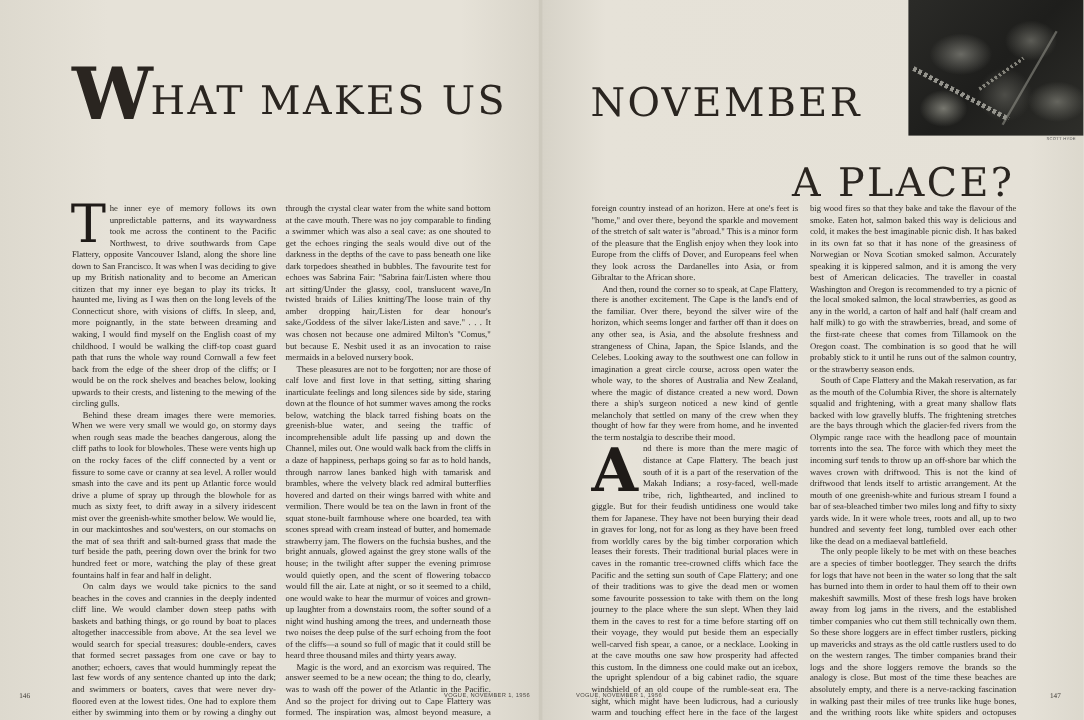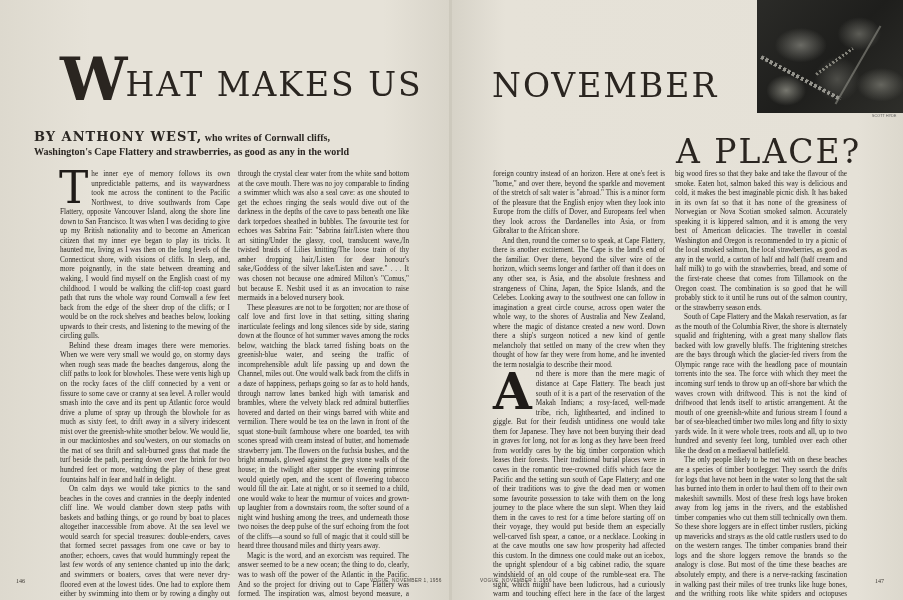--- a/index.html
+++ b/index.html
@@ -19,21 +19,21 @@
   .headline {
     position: absolute;
     font-family: "DejaVu Serif", "Liberation Serif", serif;
     color: #2a2520;
     letter-spacing: 2px;
     white-space: nowrap;
   }
   .hl-1 { left: 60px; top: 44px; font-size: 33px; }
   .hl-1 .big-w { font-size: 60px; font-weight: bold; letter-spacing: -4px; margin-right: 2px; vertical-align: -4px; }
   .hl-2 { left: 492px; top: 66px; font-size: 33px; }
-  .hl-3 { left: 676px; top: 132px; font-size: 33px; }
+  .hl-3 { left: 660px; top: 132px; font-size: 33px; }
 
   .byline { position: absolute; left: 34px; top: 130px; width: 420px; font-size: 10.5px; line-height: 14px; }
   .byline .author { font-family: "DejaVu Serif", serif; font-size: 13px; letter-spacing: 1px; font-weight: bold; }
   .byline .desc { font-weight: bold; font-size: 10px; }
 
   .photo {
     position: absolute; left: 757px; top: 0; width: 146px; height: 113px;
     background:
       radial-gradient(ellipse at 30% 40%, #6a6a64 0%, transparent 18%),
       radial-gradient(ellipse at 70% 30%, #5c5c56 0%, transparent 15%),
@@ -94,24 +94,20 @@
 
 <div class="spread">
   <div class="page page-left"></div>
   <div class="page page-right"></div>
   <div class="gutter"></div>
 
   <div class="headline hl-1"><span class="big-w">W</span><span>HAT MAKES US</span></div>
   <div class="headline hl-2">NOVEMBER</div>
   <div class="headline hl-3">A PLACE?</div>
 
-  <div class="byline">
-    <span class="author">BY ANTHONY WEST,</span><span class="desc"> who writes of Cornwall cliffs,</span><br>
-    <span class="desc">Washington's Cape Flattery and strawberries, as good as any in the world</span>
-  </div>
 
   <div class="photo">
     <div class="fern"></div>
     <div class="fern2"></div>
     <div class="stem"></div>
   </div>
   <div class="photo-credit">SCOTT HYDE</div>
 
   <div class="col c1">
     <p class="noindent"><span class="dropcap-T">T</span><span>he inner eye of memory follows its own unpredictable patterns, and its waywardness took me across the continent to the Pacific Northwest, to drive southwards from Cape Flattery, opposite Vancouver Island, along the shore line down to San Francisco. It was when I was deciding to give up my British nationality and to become an American citizen that my inner eye began to play its tricks. It haunted me, living as I was then on the long levels of the Connecticut shore, with visions of cliffs. In sleep, and, more poignantly, in the state between dreaming and waking, I would find myself on the English coast of my childhood. I would be walking the cliff-top coast guard path that runs the whole way round Cornwall a few feet back from the edge of the sheer drop of the cliffs; or I would be on the rock shelves and beaches below, looking upwards to their crests, and listening to the mewing of the circling gulls.</span></p>

